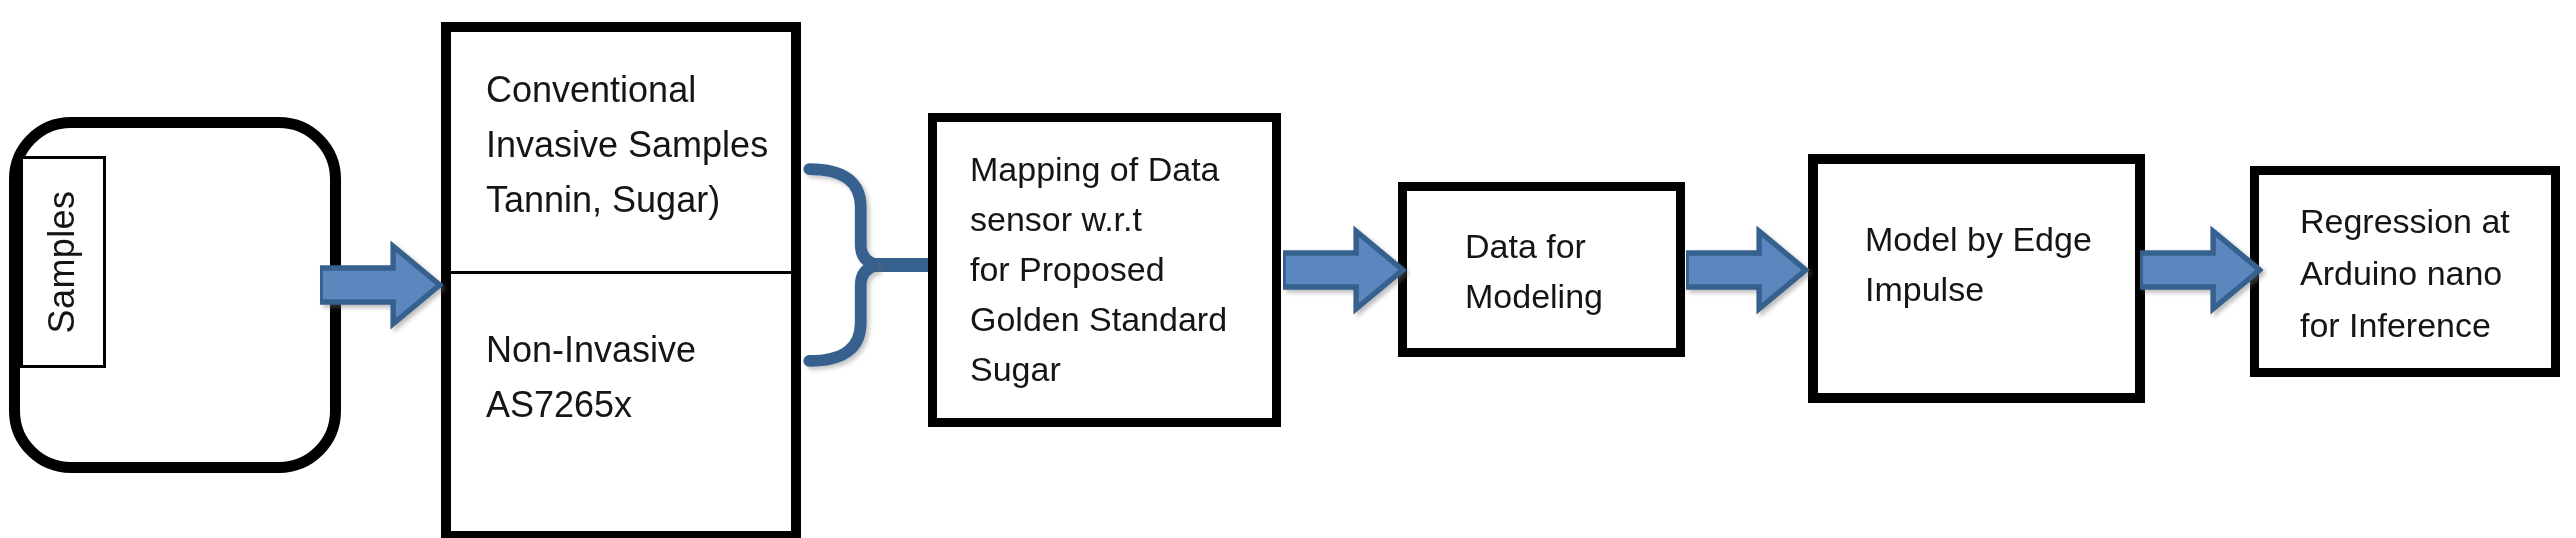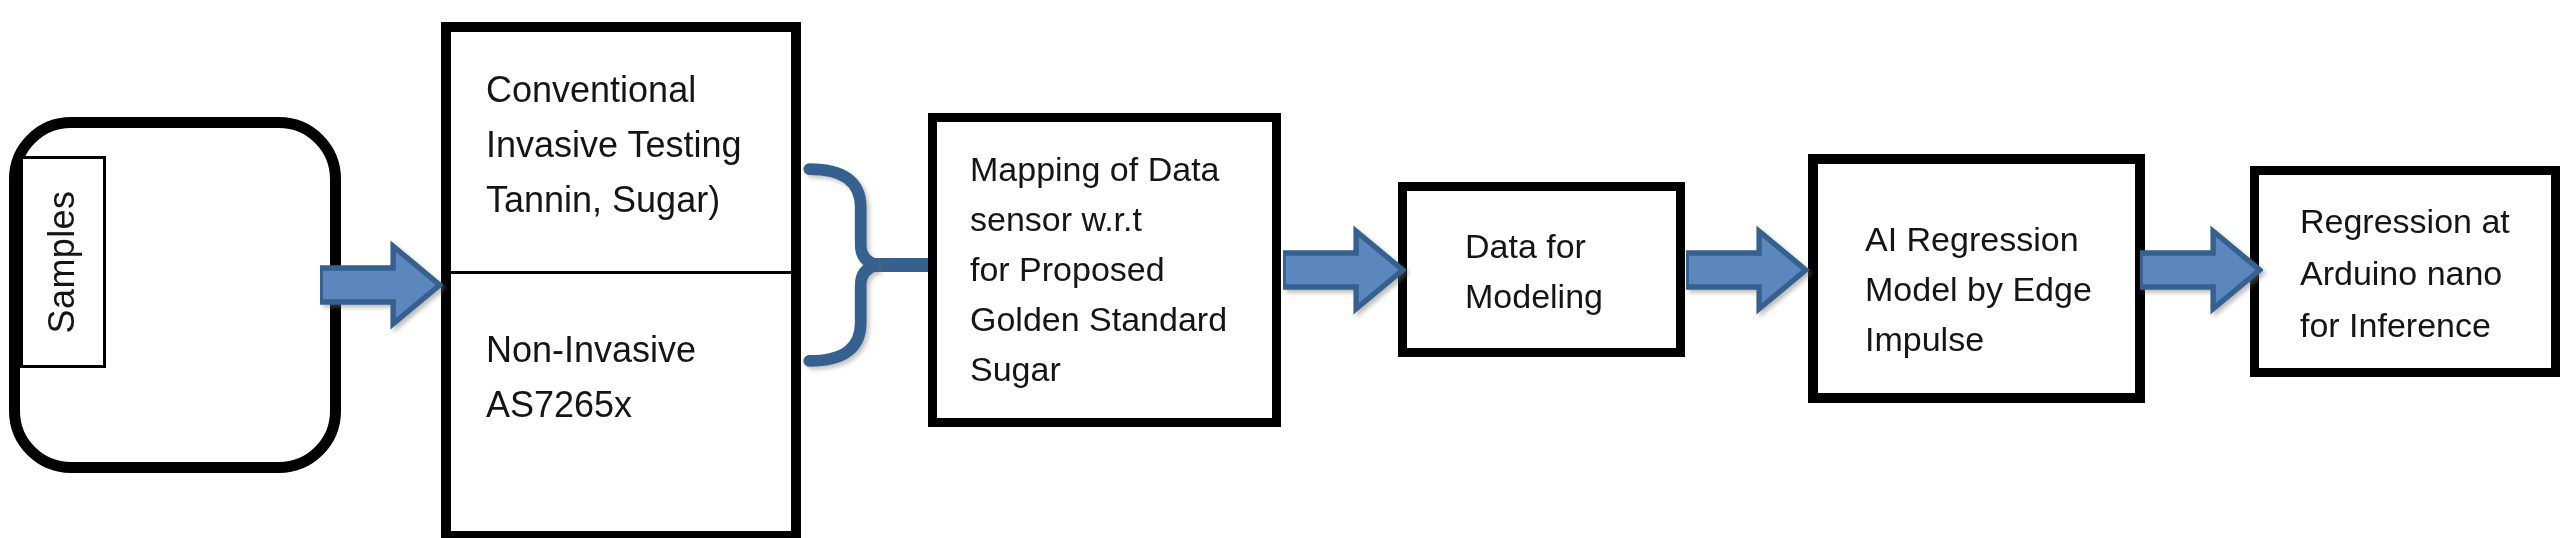--- a/index.html
+++ b/index.html
@@ -115,21 +115,21 @@
     <rect x="6" y="278" width="190" height="14" rx="6" fill="#eff1ee" opacity="0.8"></rect>
   </svg>
 
   <svg id="arrow-1" class="flow-arrow" viewBox="0 0 158 116">
     <polygon points="0,36 94,36 94,8 154,58 94,108 94,80 0,80" stroke-width="7" stroke-linejoin="miter" fill="#5b87be" stroke="#36618f"></polygon>
   </svg>
 
   <div id="testing-box" class="node">
     <div id="conv-text" class="cell-text">
       <div class="tl">Conventional</div>
-      <div class="tl">Invasive Testing</div>
+      <div class="tl">Invasive Samples</div>
       <div class="tl">Tannin, Sugar)</div>
     </div>
     <div id="testing-divider"></div>
     <div id="noninv-text" class="cell-text">
       <div class="tl">Non-Invasive</div>
       <div class="tl">AS7265x</div>
     </div>
   </div>
 
   <svg id="brace" class="abs" viewBox="0 0 100 264">
@@ -157,21 +157,20 @@
       <div class="tl">Modeling</div>
     </div>
   </div>
 
   <svg id="arrow-3" class="flow-arrow" viewBox="0 0 158 116">
     <polygon points="0,36 94,36 94,8 154,58 94,108 94,80 0,80" stroke-width="7" fill="#5b87be" stroke="#36618f"></polygon>
   </svg>
 
   <div id="ai-box" class="node">
     <div class="node-text">
-      <div class="tl">AI Regression</div>
       <div class="tl">Model by Edge</div>
       <div class="tl">Impulse</div>
     </div>
   </div>
 
   <svg id="arrow-4" class="flow-arrow" viewBox="0 0 158 116">
     <polygon points="0,36 94,36 94,8 154,58 94,108 94,80 0,80" stroke-width="7" fill="#5b87be" stroke="#36618f"></polygon>
   </svg>
 
   <div id="deploy-box" class="node">

